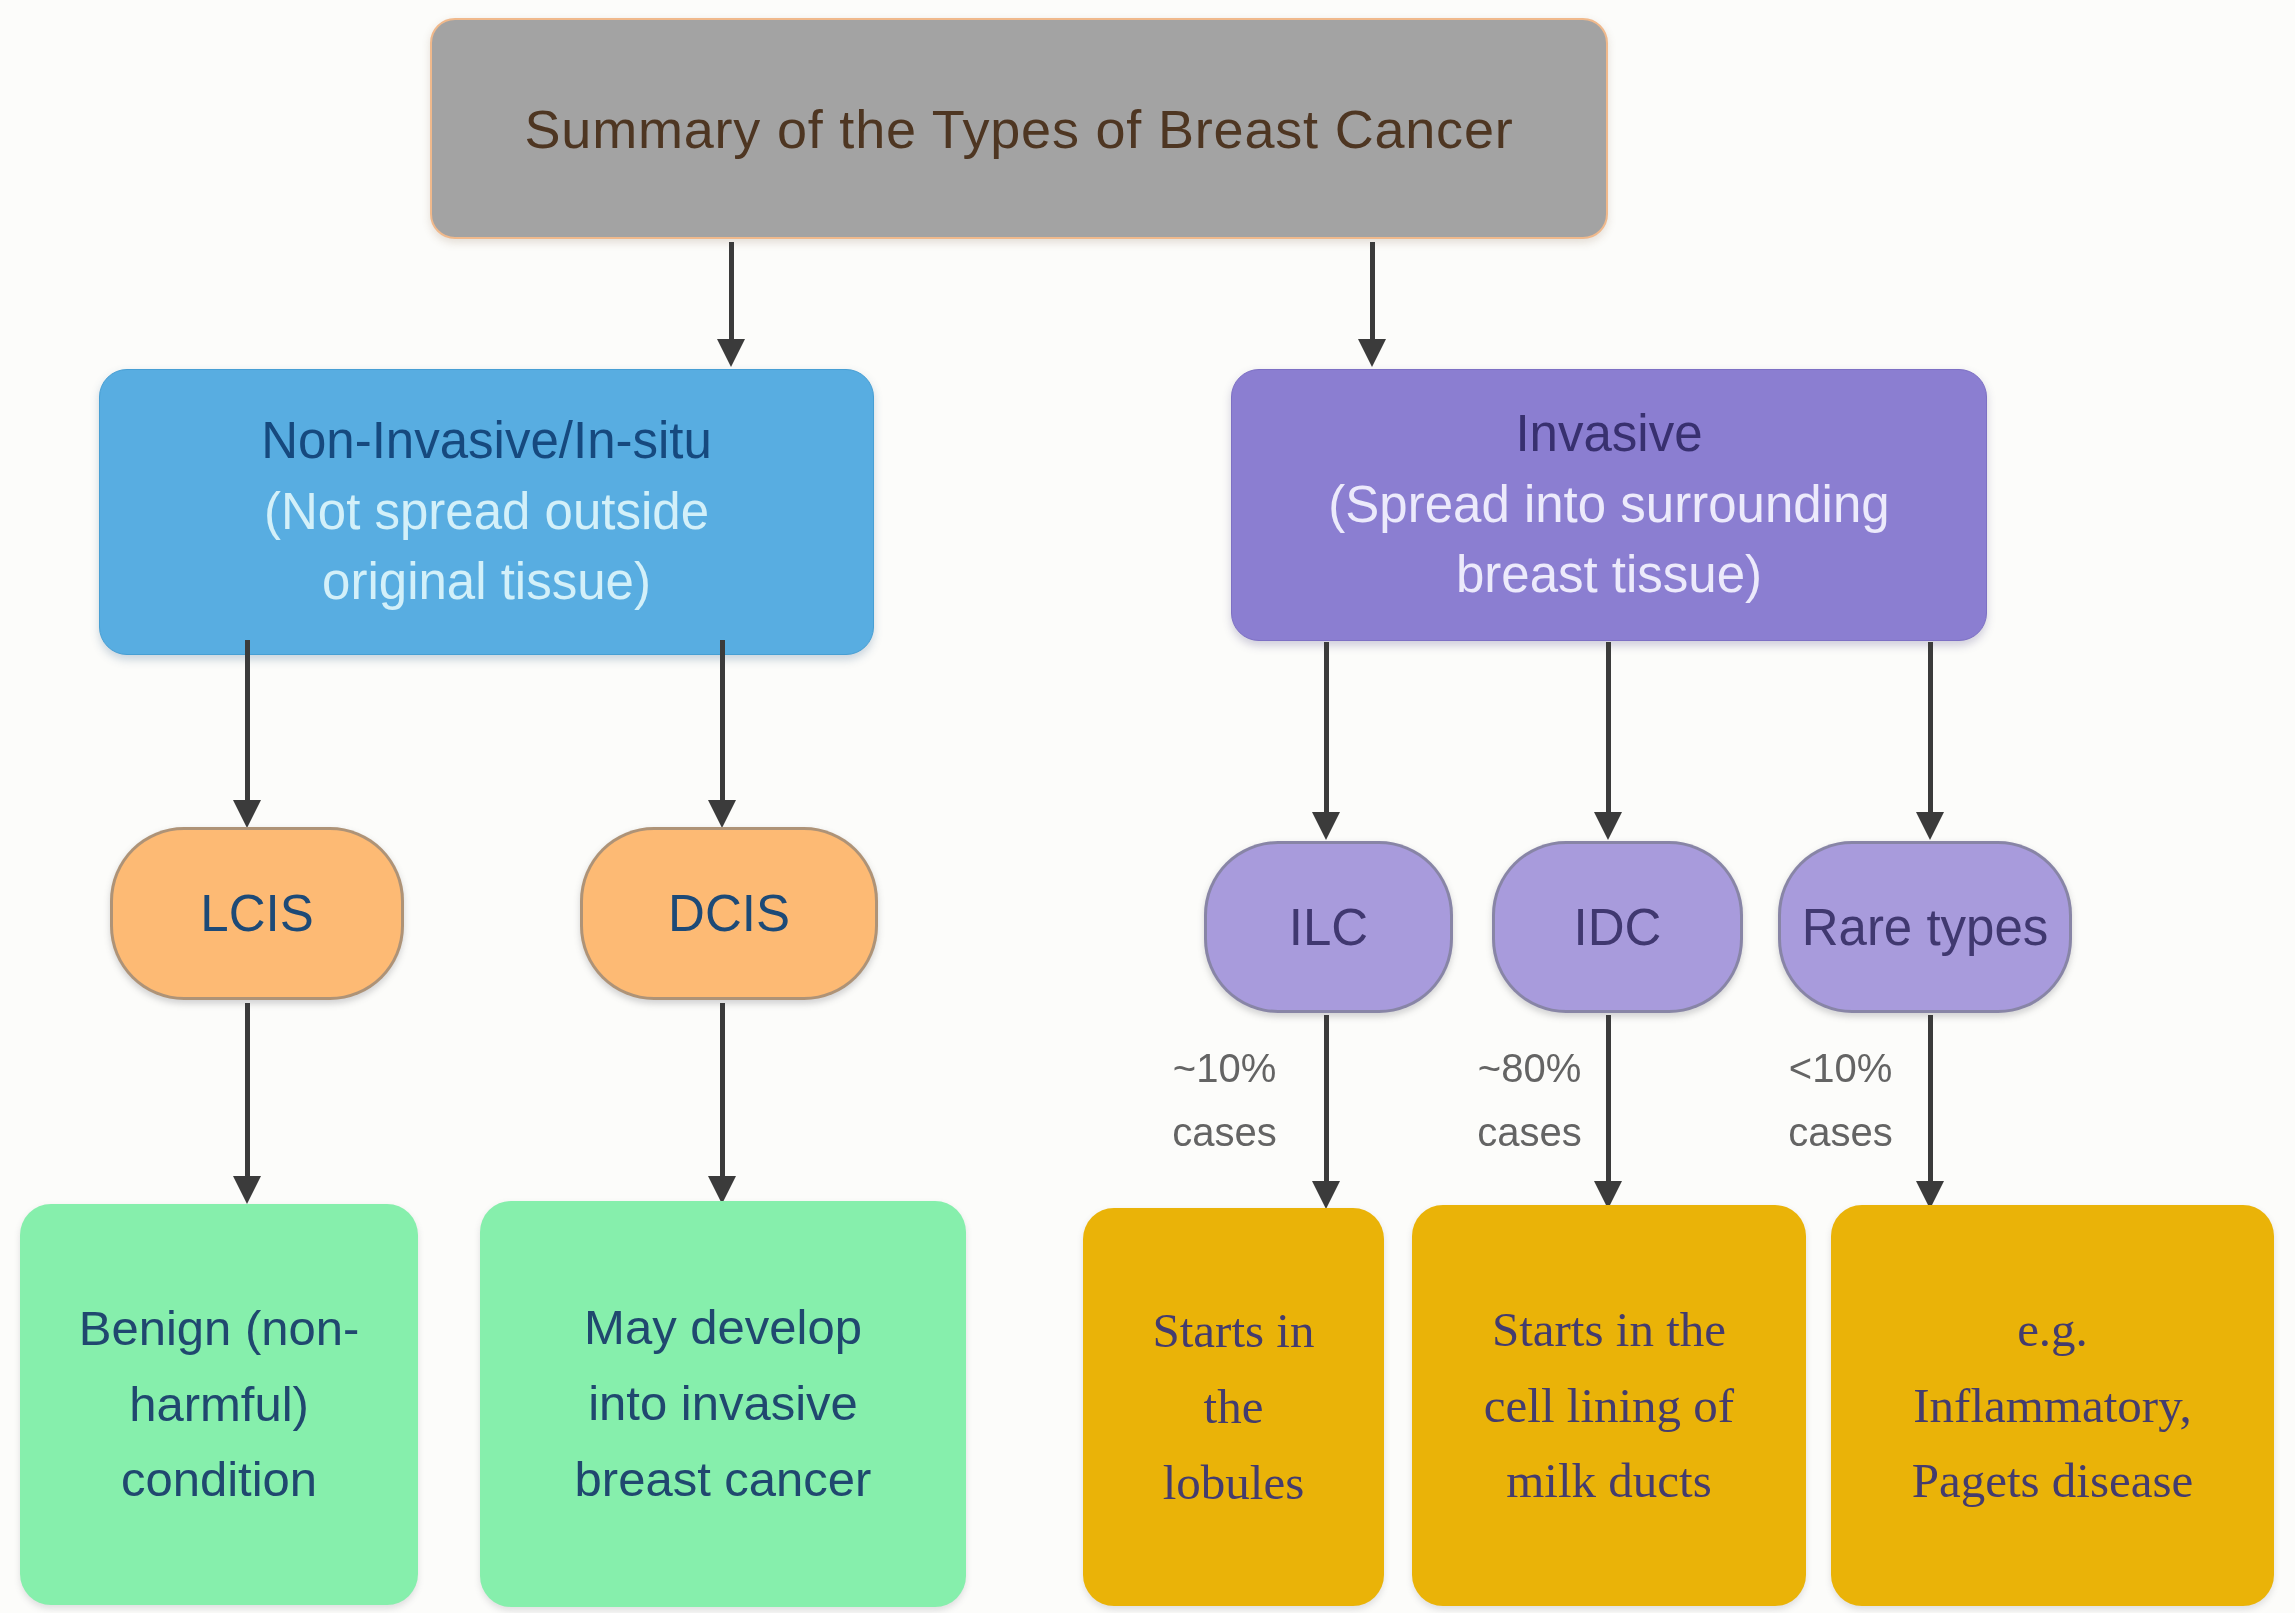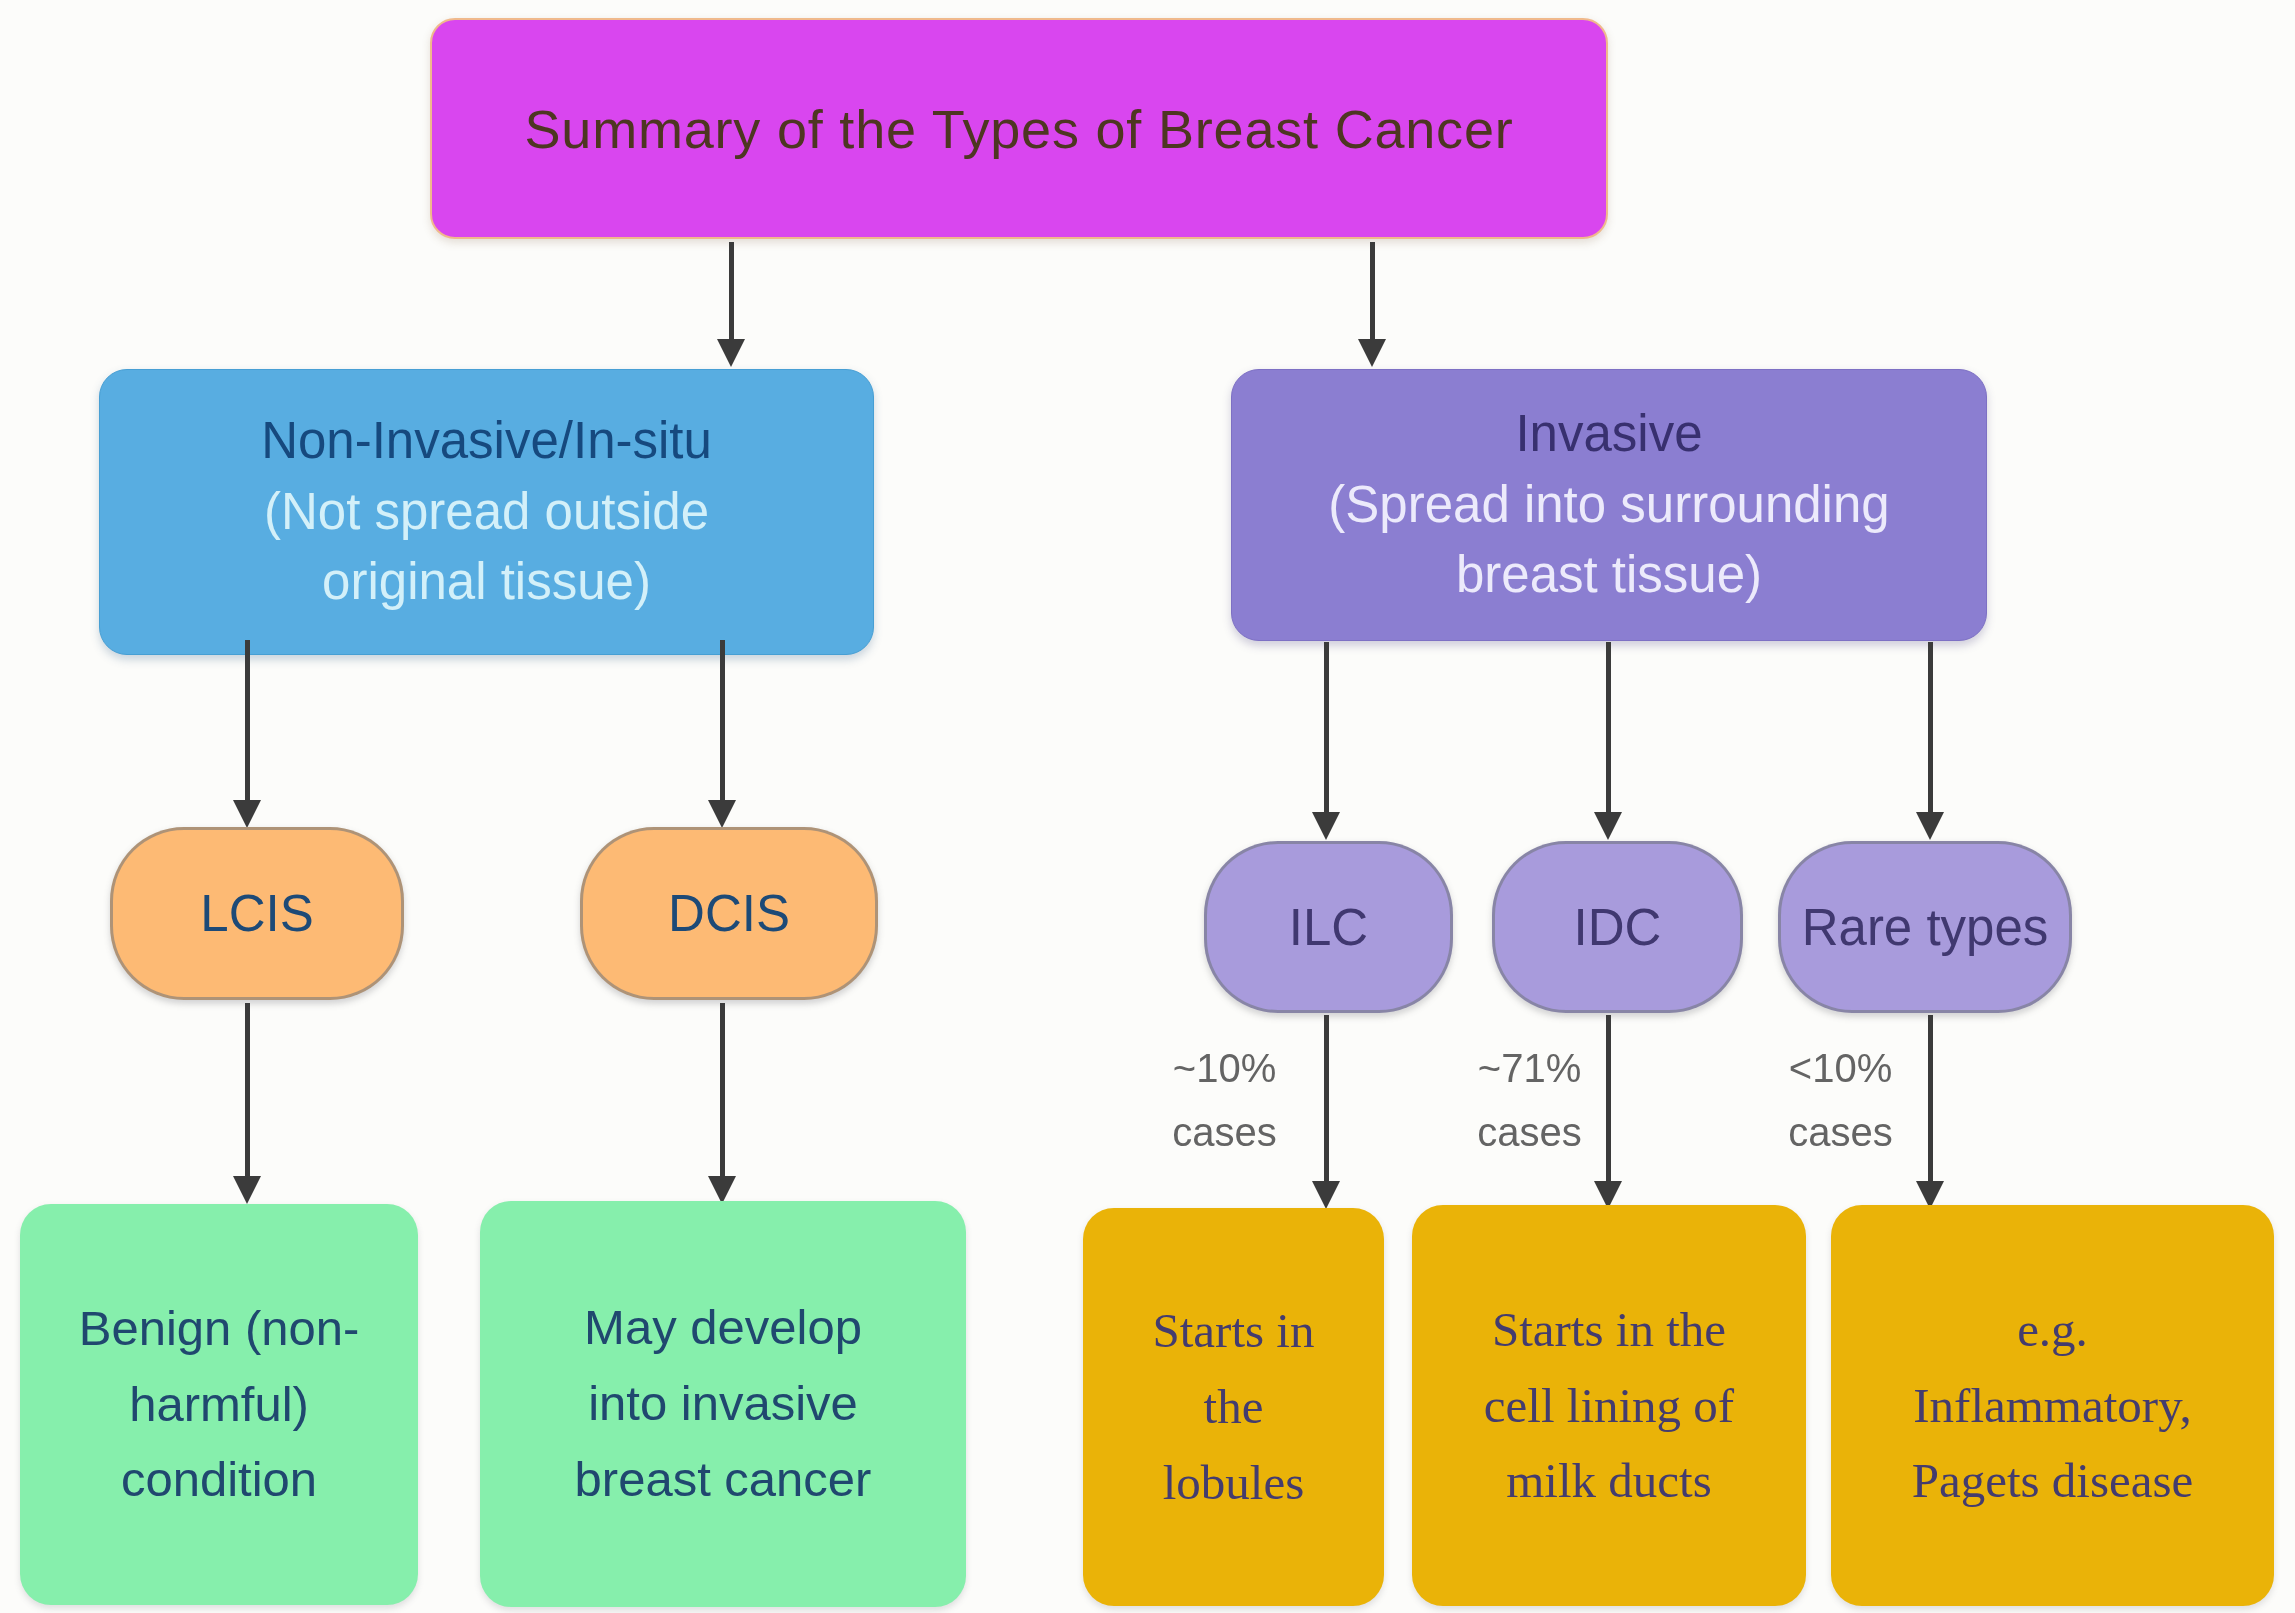--- a/index.html
+++ b/index.html
@@ -11,21 +11,21 @@
   .canvas { position:relative; width:2295px; height:1614px; overflow:hidden; }
 
   .node {
     position:absolute; box-sizing:border-box;
     display:flex; flex-direction:column; align-items:center; justify-content:center;
     text-align:center; white-space:pre-line;
   }
 
   .title-box {
     left:430px; top:18px; width:1178px; height:221px;
-    background:#d946ef; border:2.5px solid #f0b98c; border-radius:25px;
+    background:#a3a3a3; border:2.5px solid #f0b98c; border-radius:25px;
     color:#4e3622; font-size:54px; letter-spacing:0.8px;
     box-shadow:0 3.3px 8.2px rgba(120,90,60,0.18);
   }
 
   .header-box { border-radius:28px; font-size:51px; line-height:1.38; padding:8.2px 25px; }
   .header-blue {
     left:99px; top:369px; width:775px; height:286px;
     background:#58ade1; border:1.6px solid #479fd4;
     box-shadow:0 4.1px 8.2px rgba(60,100,140,0.25);
   }
@@ -136,21 +136,21 @@
   </div>
 
   <div class="arrow ar-d1"></div>
   <div class="arrow ar-d2"></div>
   <div class="arrow ar-e1"></div>
   <div class="arrow ar-e2"></div>
   <div class="arrow ar-e3"></div>
 
   <div class="share-label share-1">~10%
 cases</div>
-  <div class="share-label share-2">~71%
+  <div class="share-label share-2">~80%
 cases</div>
   <div class="share-label share-3">&lt;10%
 cases</div>
 
   <div class="node outcome outcome-blue outcome-1">
     <span>Benign (non-
 harmful)
 condition</span>
   </div>
   <div class="node outcome outcome-blue outcome-2">

